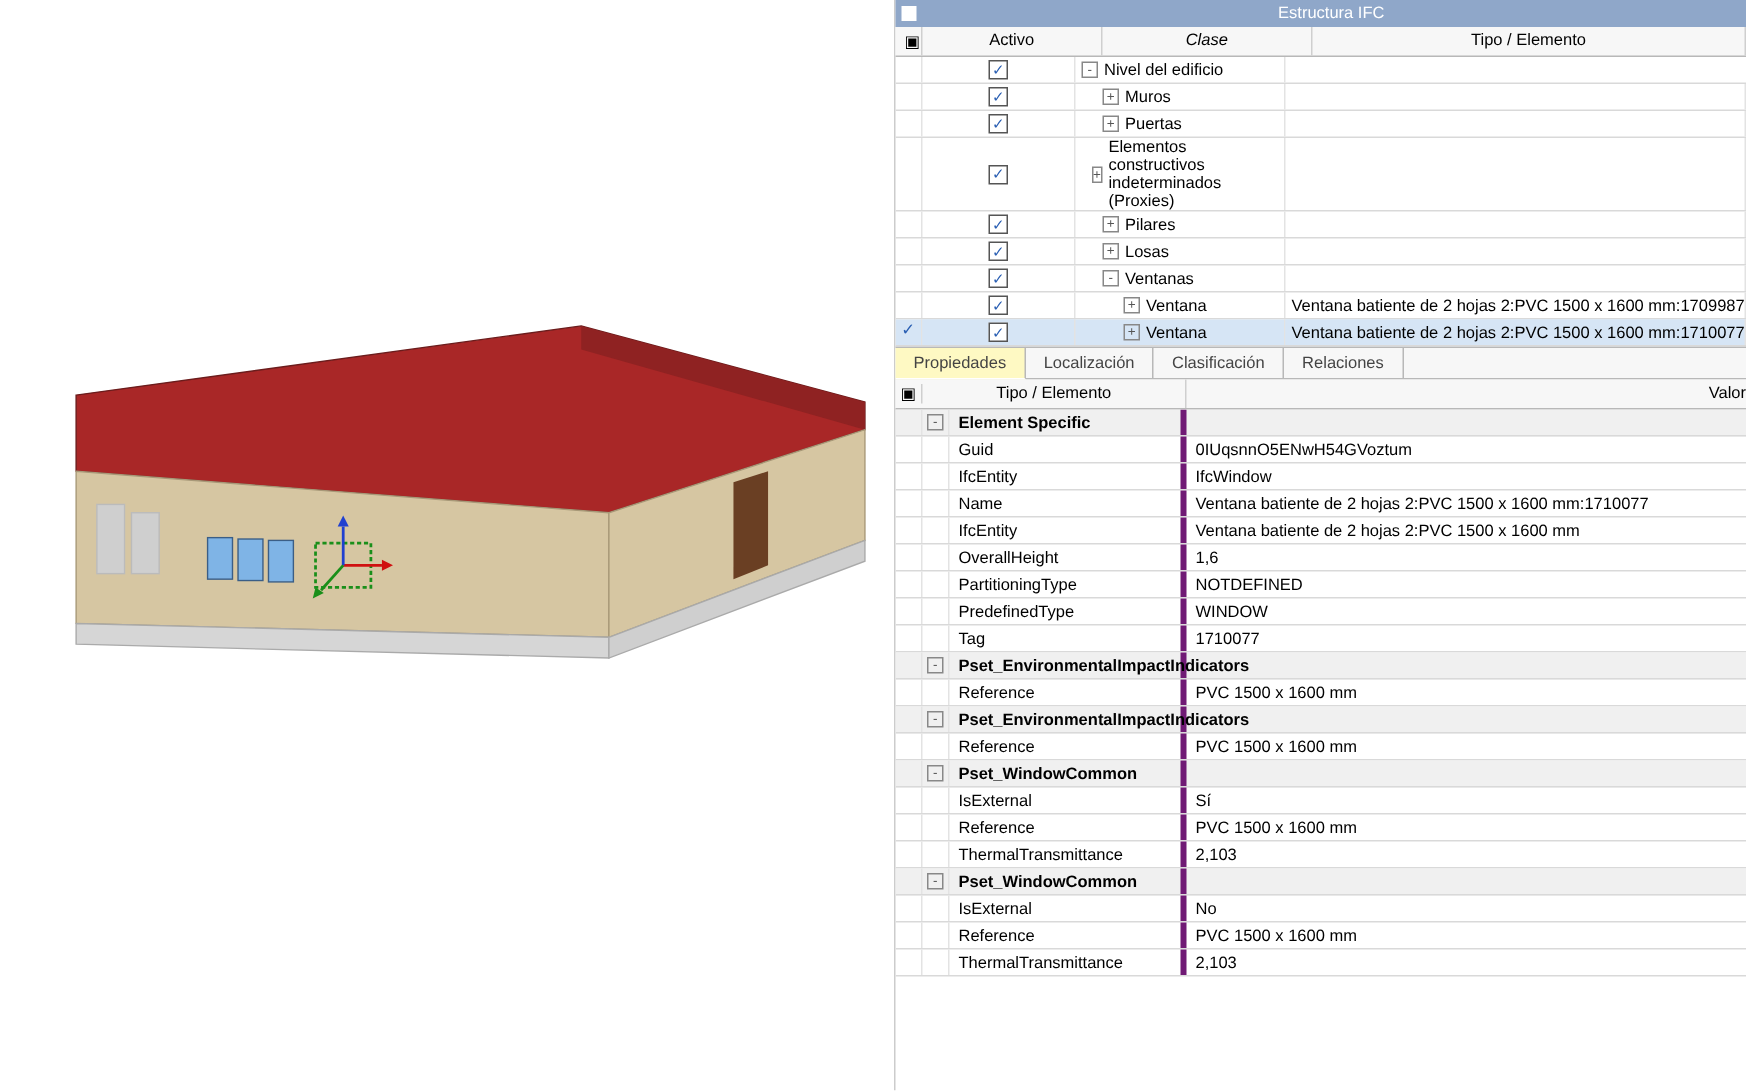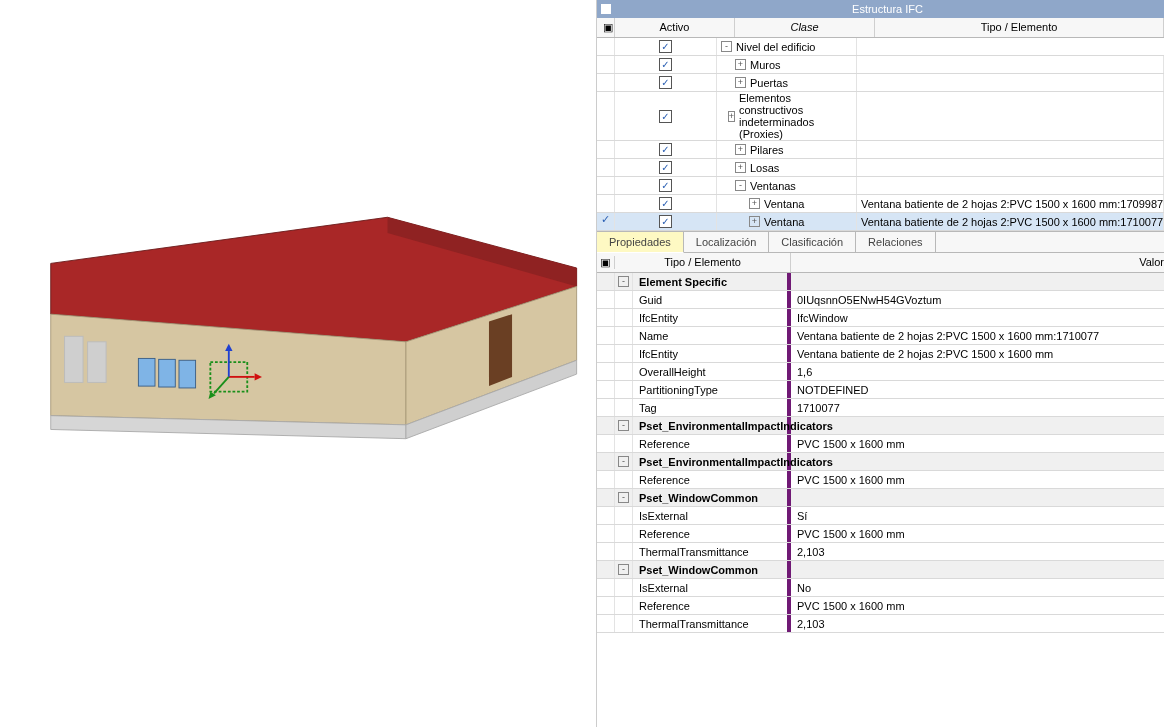--- a/index.html
+++ b/index.html
@@ -385,20 +385,26 @@
       </div>
       <div class="prop-row">
         <div class="pc1"></div>
         <div class="pc2"></div>
         <div class="pc3">PartitioningType</div>
         <div class="pc4">NOTDEFINED</div>
       </div>
       <div class="prop-row">
         <div class="pc1"></div>
         <div class="pc2"></div>
+        <div class="pc3">PredefinedType</div>
+        <div class="pc4">WINDOW</div>
+      </div>
+      <div class="prop-row">
+        <div class="pc1"></div>
+        <div class="pc2"></div>
         <div class="pc3">Tag</div>
         <div class="pc4">1710077</div>
       </div>
       <div class="prop-row group">
         <div class="pc1"></div>
         <div class="pc2"><span class="toggle">-</span></div>
         <div class="pc3">Pset_EnvironmentalImpactIndicators</div>
         <div class="pc4"></div>
       </div>
       <div class="prop-row">

